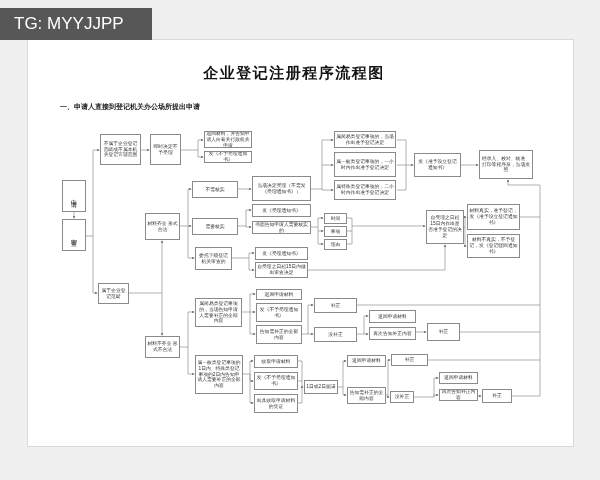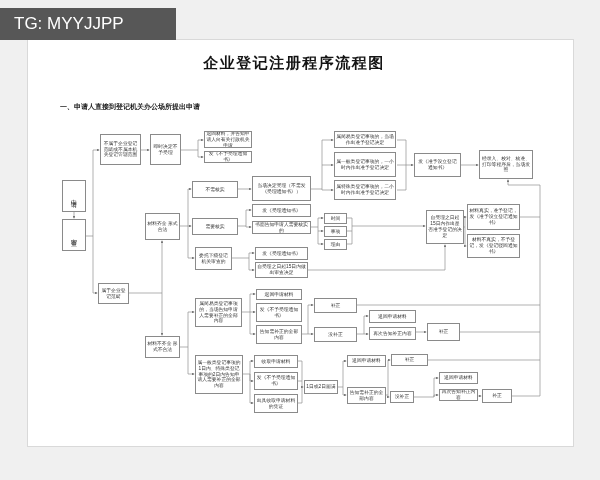--- a/index.html
+++ b/index.html
@@ -1,24 +1,24 @@
 <!DOCTYPE html>
 <html><head>
 <meta charset="utf-8">
 <style>
   html,body{margin:0;padding:0;}
   .screen{position:relative;width:600px;height:480px;background:#f0f0f0;overflow:hidden;
           font-family:"Liberation Sans","DejaVu Sans",sans-serif;color:#222;}
   .page{position:absolute;left:27px;top:39px;width:545px;height:406px;background:#ffffff;
         border:1px solid #d9d9d9;}
-  .doc-title{position:absolute;left:0;top:54px;width:588px;text-align:center;
+  .doc-title{position:absolute;left:0;top:64px;width:588px;text-align:center;
         font-family:"Liberation Serif","DejaVu Serif",serif;font-weight:bold;
         font-size:15px;color:#141414;letter-spacing:1.5px;}
   .doc-section{position:absolute;left:60px;top:102px;font-size:7px;font-weight:bold;color:#1c1c1c;}
-  .badge{position:absolute;left:0;top:8px;width:176px;height:32px;background:#575757;
+  .badge{position:absolute;left:0;top:8px;width:152px;height:32px;background:#575757;
         color:#fff;font-size:17px;line-height:32px;padding-left:14px;box-sizing:border-box;}
   .sitebar{position:absolute;right:0;top:442px;width:215px;height:38px;background:#979797;
         color:#fff;font-size:15px;line-height:38px;padding-left:12px;box-sizing:border-box;}
   #flow{position:absolute;left:0;top:0;width:600px;height:480px;}
   #edges{position:absolute;left:0;top:0;}
   #edges polyline{fill:none;stroke:#8f8f8f;stroke-width:0.7;}
   .node{position:absolute;box-sizing:border-box;border:0.8px solid #8a8a8a;background:#fff;
         display:flex;align-items:center;justify-content:center;text-align:center;
         font-size:4.8px;line-height:1.25;color:#333;padding:1px;overflow:hidden;}
   .vtext{writing-mode:vertical-rl;font-size:6.5px;letter-spacing:2px;}

